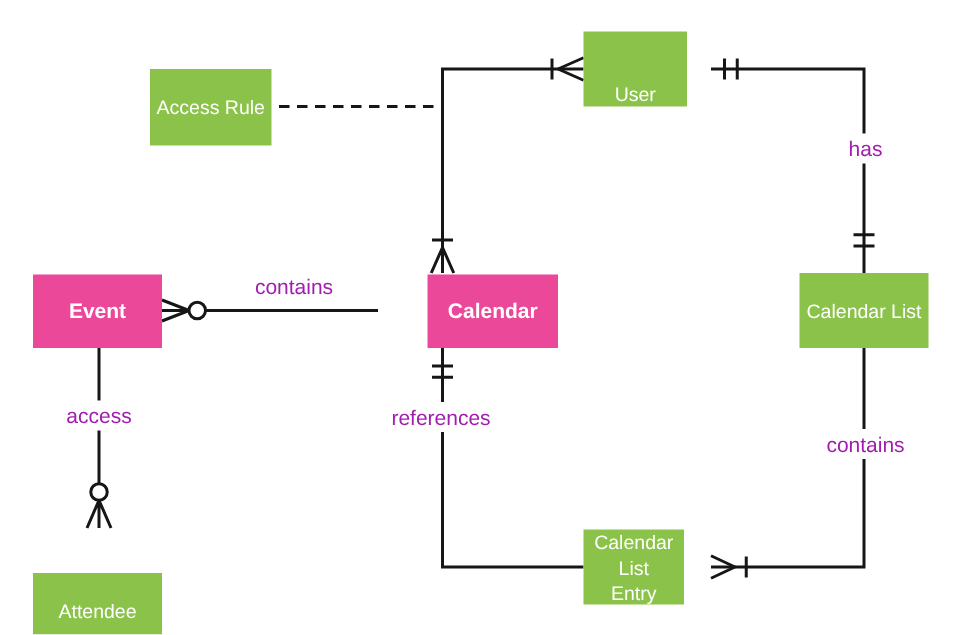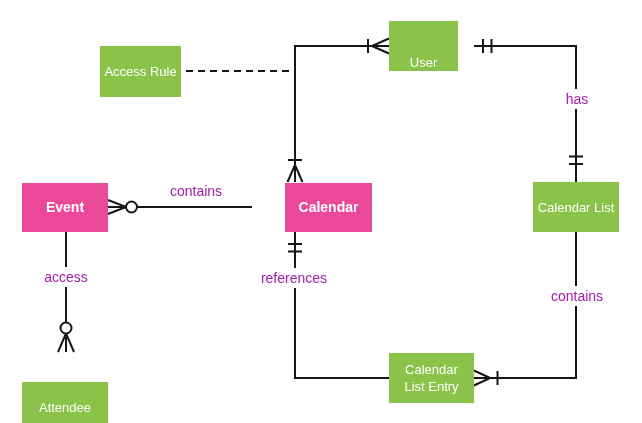--- a/index.html
+++ b/index.html
@@ -30,21 +30,21 @@
     padding:2px 4px;
     white-space:nowrap;
   }
   
   .e-access-rule{left:100px;top:46px;width:81px;height:51px;}
   .e-user{left:389px;top:21px;width:69px;height:50px;align-items:flex-end;}
   .e-event{left:22px;top:183px;width:86px;height:49px;}
   .e-calendar{left:252px;top:183px;width:87px;height:49px;margin-left:33px;}
   .e-calendar-list{left:533px;top:182px;width:86px;height:50px;}
   .e-attendee{left:22px;top:352px;width:86px;height:50px;margin-top:30px;}
-  .e-cle{left:389px;top:353px;width:85px;height:50px;padding:4px 8px;}
+  .e-cle{left:389px;top:353px;width:67px;height:50px;padding:4px 8px;}
   
   .l-contains-top{left:196px;top:191px;}
   .l-invites{left:66px;top:277px;}
   .l-has-access-to{left:295px;top:125px;}
   .l-has{left:577px;top:99px;}
   .l-references{left:294px;top:278px;}
   .l-contains-right{left:577px;top:296px;}
 </style>
 </head>
 <body>

